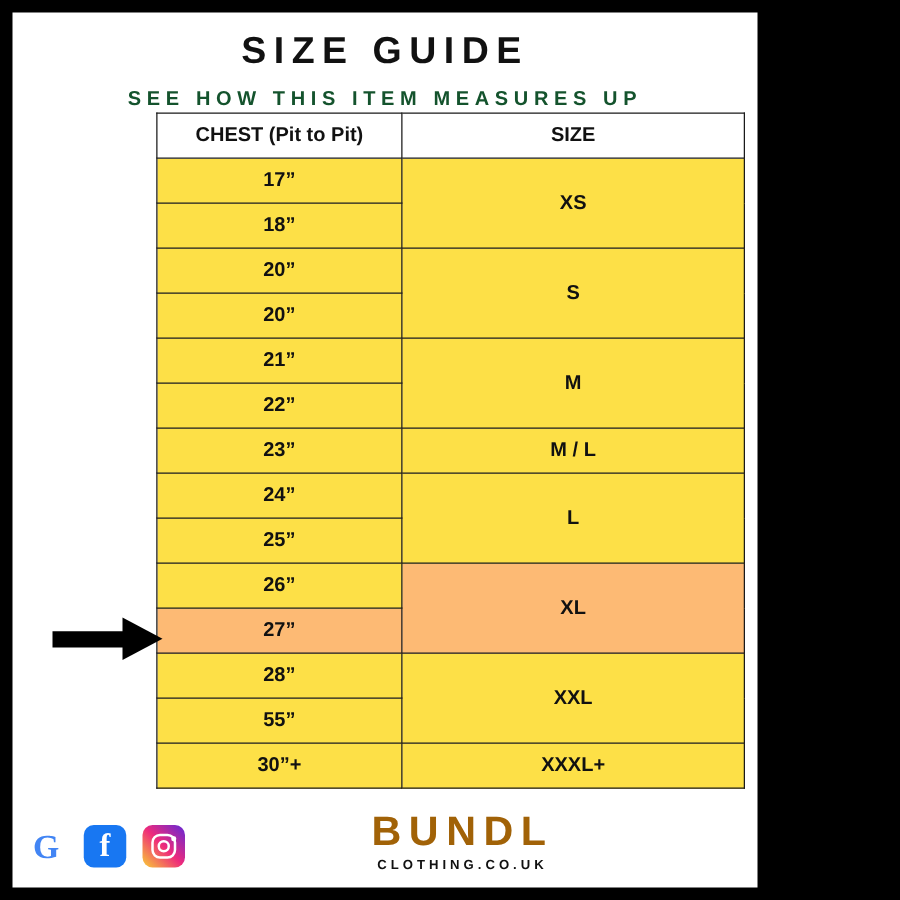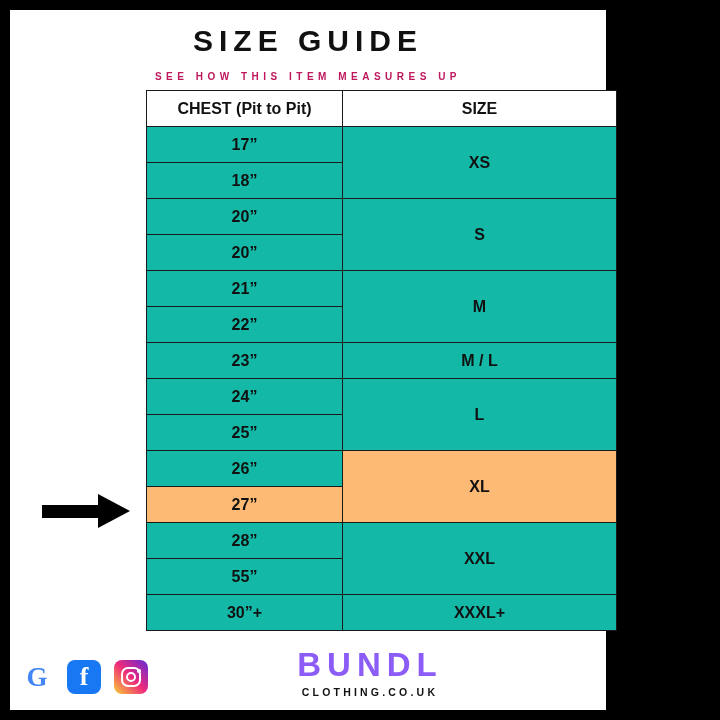--- a/index.html
+++ b/index.html
@@ -25,55 +25,54 @@
   .title {
     text-align: center;
     font-size: 30px;
     font-weight: bold;
     letter-spacing: 6px;
     color: #111111;
     margin-top: 14px;
   }
   .subtitle {
     text-align: center;
-    font-size: 10px;
+    font-size: 16px;
     font-weight: bold;
     letter-spacing: 4.5px;
-    color: #be185d;
+    color: #14532d;
     margin-top: 13px;
   }
   .table-wrap {
     position: absolute;
     left: 115px;
     top: 80px;
     width: 470px;
   }
   table.size-table {
     border-collapse: collapse;
     width: 470px;
     table-layout: fixed;
-    margin-left: 21px;
   }
   table.size-table td {
     border: 1.5px solid #1a1a1a;
     height: 35px;
     text-align: center;
     vertical-align: middle;
     font-size: 16px;
     font-weight: bold;
     color: #111111;
     padding: 0;
   }
   td.hdr {
     background: #ffffff;
     font-size: 17px;
     height: 38px;
   }
   td.grey {
-    background: #14b8a6;
+    background: #fde047;
   }
   td.white {
     background: #fdba74;
   }
   td.size-cell {
     font-size: 19px;
   }
   col.c1 { width: 196px; }
   col.c2 { width: 274px; }
 
@@ -178,21 +177,21 @@
     position: absolute;
     left: 250px;
     top: 10px;
     width: 220px;
     text-align: center;
   }
   .brand-name {
     font-size: 33px;
     font-weight: bold;
     letter-spacing: 6px;
-    color: #8b5cf6;
+    color: #a16207;
     line-height: 1.05;
   }
   .brand-sub {
     font-size: 10.5px;
     font-weight: bold;
     letter-spacing: 3.2px;
     color: #111111;
     margin-top: 3px;
   }
   .trustpilot {

